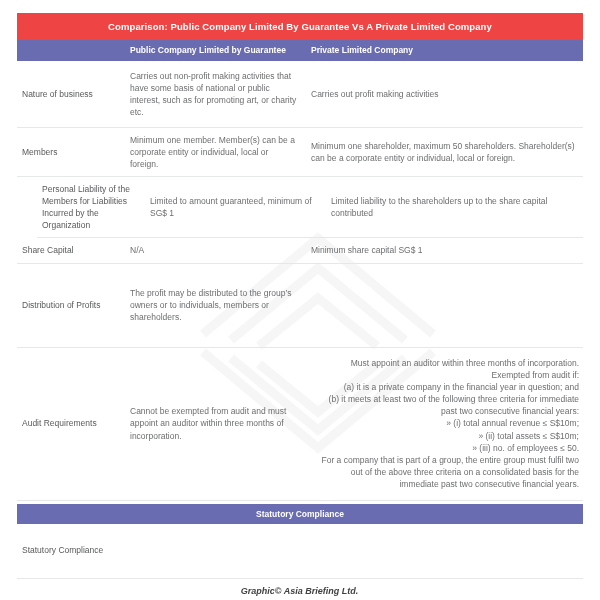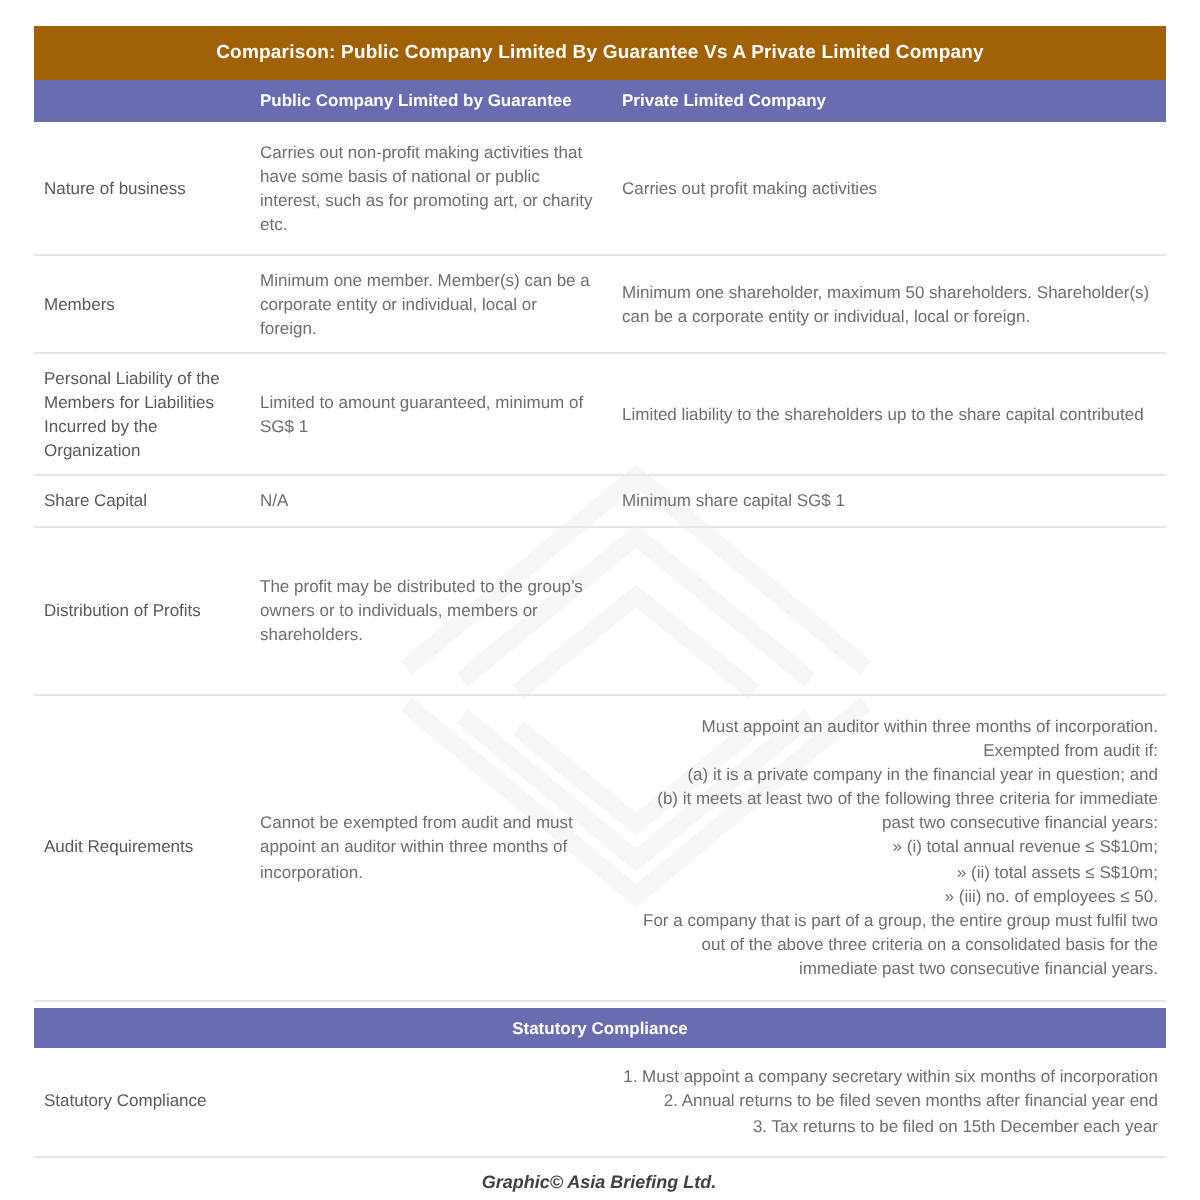--- a/index.html
+++ b/index.html
@@ -4,41 +4,41 @@
 <style>
   html,body { margin:0; padding:0; background:#ffffff; }
   .page {
     position:relative; width:600px; height:600px; background:#ffffff;
     font-family:"Liberation Sans", sans-serif; overflow:hidden;
   }
   .watermark { position:absolute; left:0; top:0; pointer-events:none; }
   .tbl { position:absolute; left:17px; top:13px; width:566px; }
 
   .title-bar {
-    background:#a16207; color:#ffffff; font-weight:bold; font-size:9.5px;
+    background:#ef4444; color:#ffffff; font-weight:bold; font-size:9.5px;
     text-align:center; height:27px; line-height:27px; letter-spacing:.1px;
   }
   .col-head {
     position:relative; background:#6a6cb2; height:21px;
     color:#ffffff; font-weight:bold; font-size:8.5px;
   }
   .ch { position:absolute; top:0; line-height:21px; white-space:nowrap; }
   .ch1 { left:113px; }
   .ch2 { left:294px; }
 
   .row {
     display:grid; grid-template-columns:113px 181px 1fr;
     align-items:center; border-bottom:1px solid #e6e7e8;
     font-size:8.5px; color:#6d6e71; line-height:1.42;
   }
   .cell { padding:6px 0; }
   .lbl { padding-left:5px; padding-right:12px; color:#58595b; }
   .c1 { padding-right:14px; }
   .c2 { padding-right:4px; }
-  .r0 { min-height:66px; } .r1 { min-height:48px; } .r2 { min-height:53px; }
+  .r0 { min-height:66px; } .r1 { min-height:48px; } .r2 { min-height:53px;margin-left:20px; }
   .r3 { min-height:24px; } .r4 { min-height:83px; } .r5 { min-height:152px; }
   .line { margin:0;text-align:right; }
   .bullet { padding-left:14px; }
 
   .section-bar {
     margin-top:3px; background:#6a6cb2; color:#ffffff; font-weight:bold;
     font-size:8.5px; text-align:center; height:20px; line-height:20px;
   }
   .statutory-row { grid-template-columns:113px 1fr; min-height:54px; }
 
@@ -113,23 +113,18 @@
         <div class="line bullet">» (ii) total assets ≤ S$10m;</div>
         <div class="line bullet">» (iii) no. of employees ≤ 50.</div>
         <div class="line">For a company that is part of a group, the entire group must fulfil two out of the above three criteria on a consolidated basis for the immediate past two consecutive financial years.</div>
       </div>
     </div>
 
     <div class="section-bar">Statutory Compliance</div>
 
     <div class="row statutory-row">
       <div class="cell lbl">Statutory Compliance</div>
-      <div class="cell c2">
-        <div class="line">1. Must appoint a company secretary within six months of incorporation</div>
-        <div class="line">2. Annual returns to be filed seven months after financial year end</div>
-        <div class="line">3. Tax returns to be filed on 15th December each year</div>
-      </div>
     </div>
 
     <div class="credit">Graphic© Asia Briefing Ltd.</div>
 
   </div>
 </div>
 
 </body></html>

